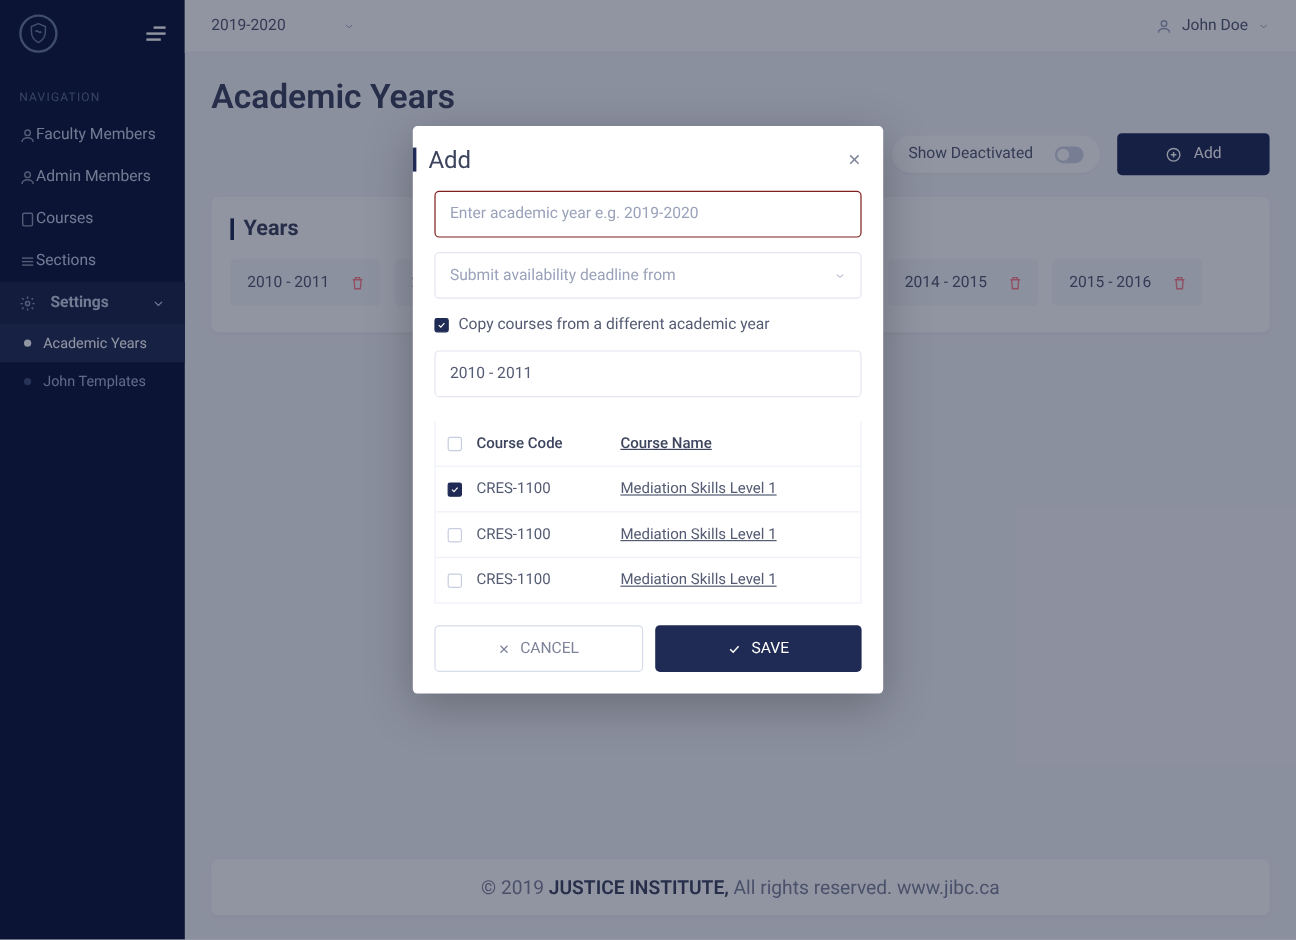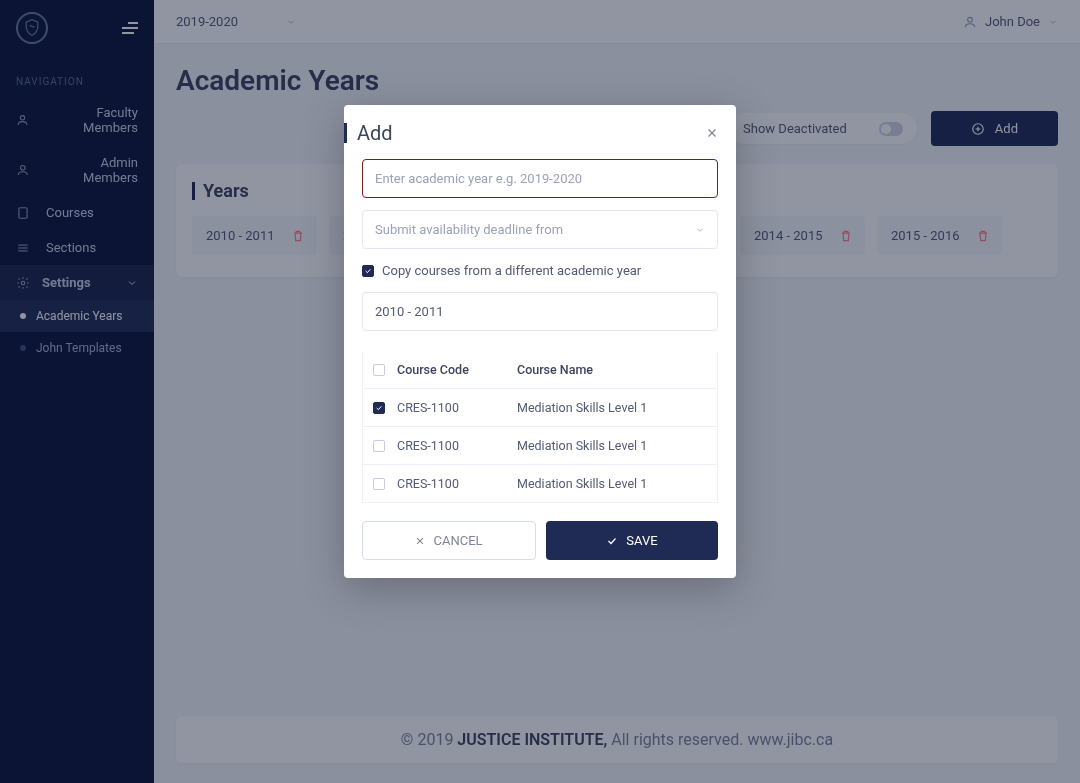--- a/index.html
+++ b/index.html
@@ -9,40 +9,40 @@
 .sidebar { width: 154px; background: #0b1538; color: #fff; display: flex; flex-direction: column; }
 .logo-row { display: flex; align-items: center; justify-content: space-between; padding: 12px 16px; }
 .logo { width: 32px; height: 32px; border: 2px solid #6b7a9b; border-radius: 50%; display: flex; align-items: center; justify-content: center; }
 .logo svg { width: 20px; height: 20px; }
 .hamburger { display: flex; flex-direction: column; gap: 3px; cursor: pointer; }
 .hamburger span { width: 16px; height: 2px; background: #fff; display: block; }
 .hamburger span:nth-child(1){ width: 10px; align-self: flex-end;}
 .hamburger span:nth-child(3){ width: 12px;}
 
 .nav-label { font-size: 10px; letter-spacing: 1px; color: #5b6b8f; padding: 20px 16px 8px; }
-.nav-item { display: flex; align-items: center; gap: 16px; padding: 10px 16px; font-size: 13px; color: #c8d0e4; cursor: pointer; text-align: right; }
+.nav-item { display: flex; align-items: center; gap: 0; padding: 10px 16px; font-size: 13px; color: #c8d0e4; cursor: pointer; text-align: right; }
 .nav-item .ni-icon { width: 14px; height: 14px; opacity: .7; }
 .nav-item.has-sub { justify-content: space-between; }
 .nav-item.has-sub .left { display:flex; align-items:center; gap:12px;}
 .nav-item.expanded { background: #1a2447; font-weight: bold; }
 .sub-item { display: flex; align-items: center; gap: 10px; padding: 9px 16px 9px 20px; font-size: 12px; color: #a8b3d0; cursor: pointer; }
 .sub-item .dot { width: 6px; height: 6px; border-radius: 50%; background: #3e4e78; }
 .sub-item.active { background: #212d54; color: #fff; }
 .sub-item.active .dot { background: #fff; }
 
 
 .main { flex: 1; display: flex; flex-direction: column; }
 .topbar { height: 44px; background: #fff; display: flex; align-items: center; justify-content: space-between; padding: 0 22px; border-bottom: 1px solid #eceef5; }
 .year-select { display: flex; align-items: center; gap: 48px; font-size: 13px; color: #545b72; cursor:pointer;}
 .user-box { display: flex; align-items: center; gap: 8px; font-size: 13px; color: #545b72; cursor:pointer;}
 
 .content { padding: 20px 22px; flex:1; display:flex; flex-direction:column; }
 .page-title { font-size: 28px; font-weight: 600; color: #3c445e; }
 .toolbar { display:flex; align-items:center; justify-content:flex-end; gap:14px; margin-top:14px;}
-.show-deac { background:#fff; border-radius:20px; padding:8px 14px; display:flex; align-items:center; gap:32px; font-size:13px; color:#545b72; box-shadow:0 1px 3px rgba(0,0,0,.05);}
+.show-deac { background:#fff; border-radius:20px; padding:8px 14px; display:flex; align-items:center; gap:18px; font-size:13px; color:#545b72; box-shadow:0 1px 3px rgba(0,0,0,.05);}
 .toggle { width:24px; height:14px; background:#d0d5e4; border-radius:8px; position:relative; cursor:pointer;}
 .toggle .knob { width:10px; height:10px; background:#fff; border-radius:50%; position:absolute; top:2px; left:2px;}
 .add-btn { background:#1f2b54; color:#fff; padding:10px 40px; border-radius:4px; display:flex; align-items:center; gap:10px; font-size:13px; cursor:pointer;}
 
 .years-card { background:#fff; border-radius:6px; box-shadow:0 1px 4px rgba(0,0,0,.05); padding:18px 16px 22px; margin-top:18px;}
 .years-card h3 { font-size:18px; color:#3c445e; padding-left:8px; border-left:3px solid #1f2b54; line-height:1;}
 .year-chips { display:flex; gap:12px; margin-top:16px; flex-wrap:wrap;}
 .year-chip { background:#f6f7fb; border-radius:4px; padding:12px 12px 12px 14px; width:125px; display:flex; align-items:center; justify-content:space-between; font-size:13px; color:#545b72;}
 .year-chip .del { color:#ff808a; cursor:pointer; }
 
@@ -63,21 +63,21 @@
 .cbx.empty { background:#fff; border-color:#c7cde0;}
 .cbx svg { width:8px; height:8px; }
 
 .m-year { width:100%; border:1px solid #e3e6f0; border-radius:4px; padding:11px 12px; font-size:13px; color:#545b72; margin-bottom:20px;}
 
 .tbl { border:1px solid #edf0f8; border-top:none;}
 .tbl-row { display:flex; align-items:center; padding:11px 10px; border-top:1px solid #edf0f8; font-size:12.5px;}
 .tbl-row.head { font-weight:500; color:#3c445e; border-top:none;}
 .tbl-row .c1 { width:24px;}
 .tbl-row .c2 { width:120px; color:#545b72;}
-.tbl-row .c3 { flex:1; color:#545b72;}
+.tbl-row .c3 { flex:1; color:#545b72;text-decoration:underline;}
 .tbl-row.head .c2, .tbl-row.head .c3 { color:#3c445e;}
 
 .modal-actions { display:flex; gap:10px; margin-top:18px;}
 .m-btn { flex:1; border-radius:4px; padding:11px 0; font-size:13px; display:flex; align-items:center; justify-content:center; gap:8px; cursor:pointer;}
 .m-btn.cancel { border:1px solid #d7dceb; color:#7e8499; background:#fff;}
 .m-btn.save { background:#1f2b54; color:#fff;}
 
 svg { display:block; }
 </style>
 </head>

